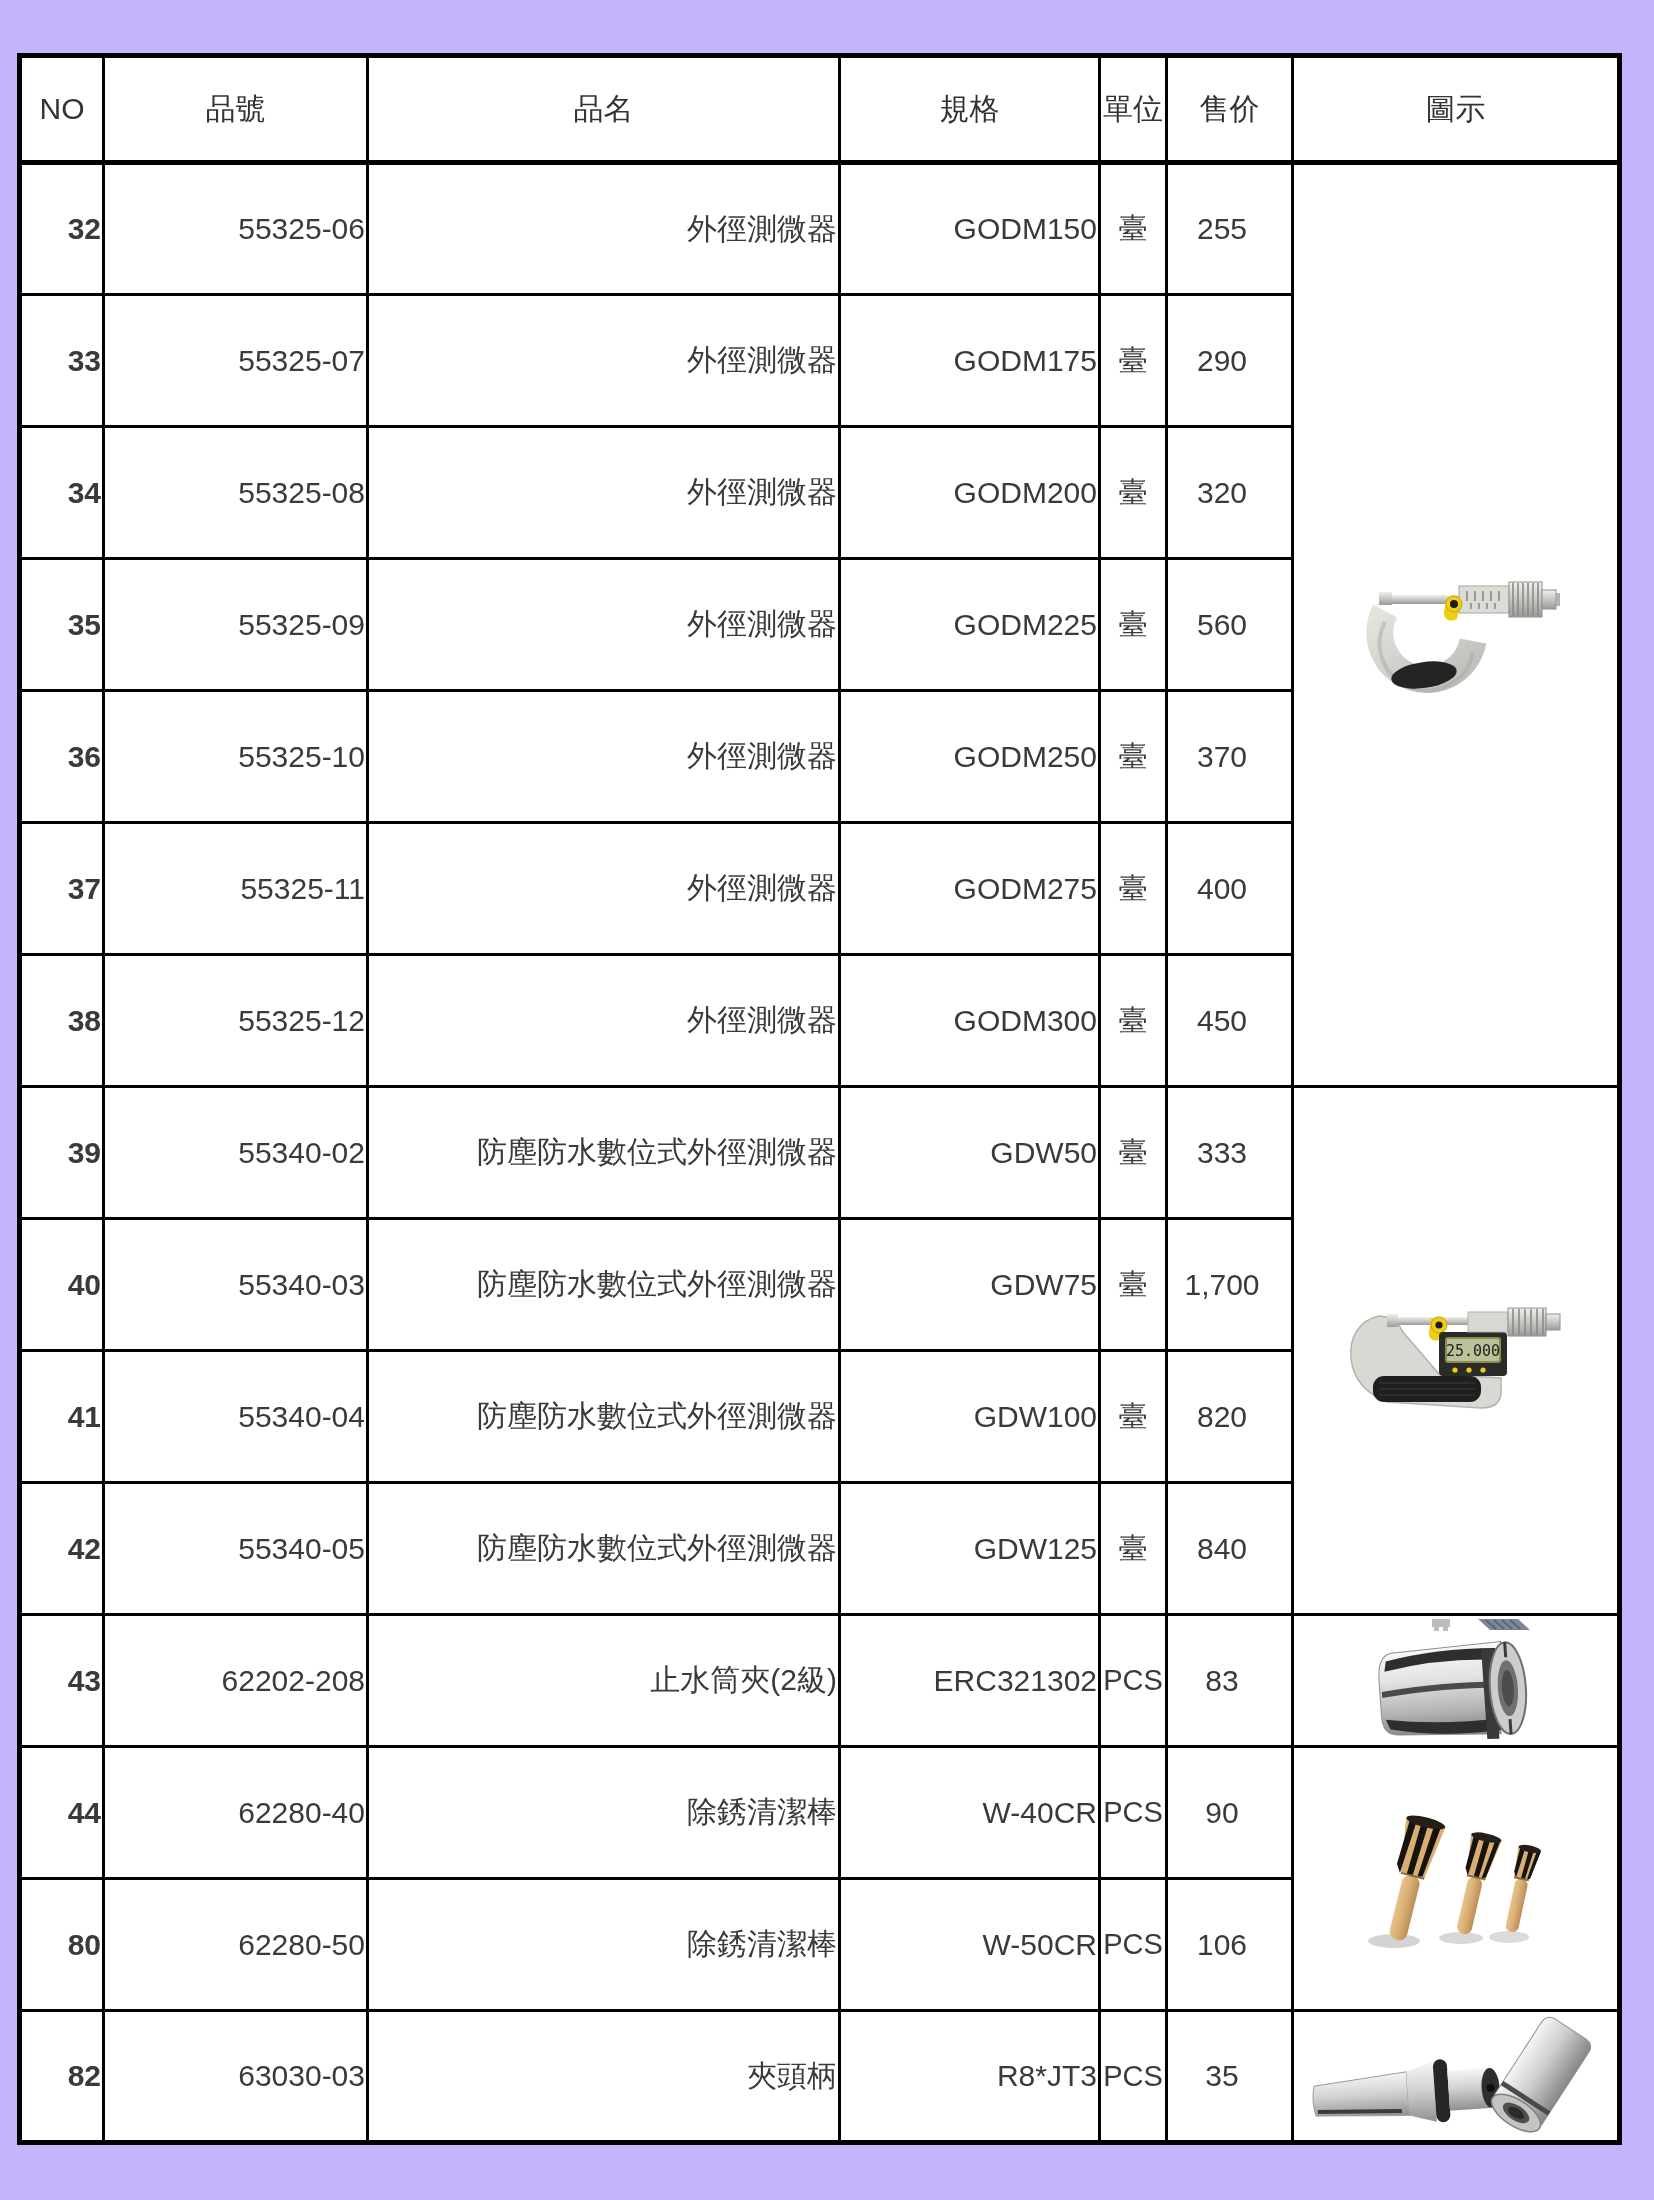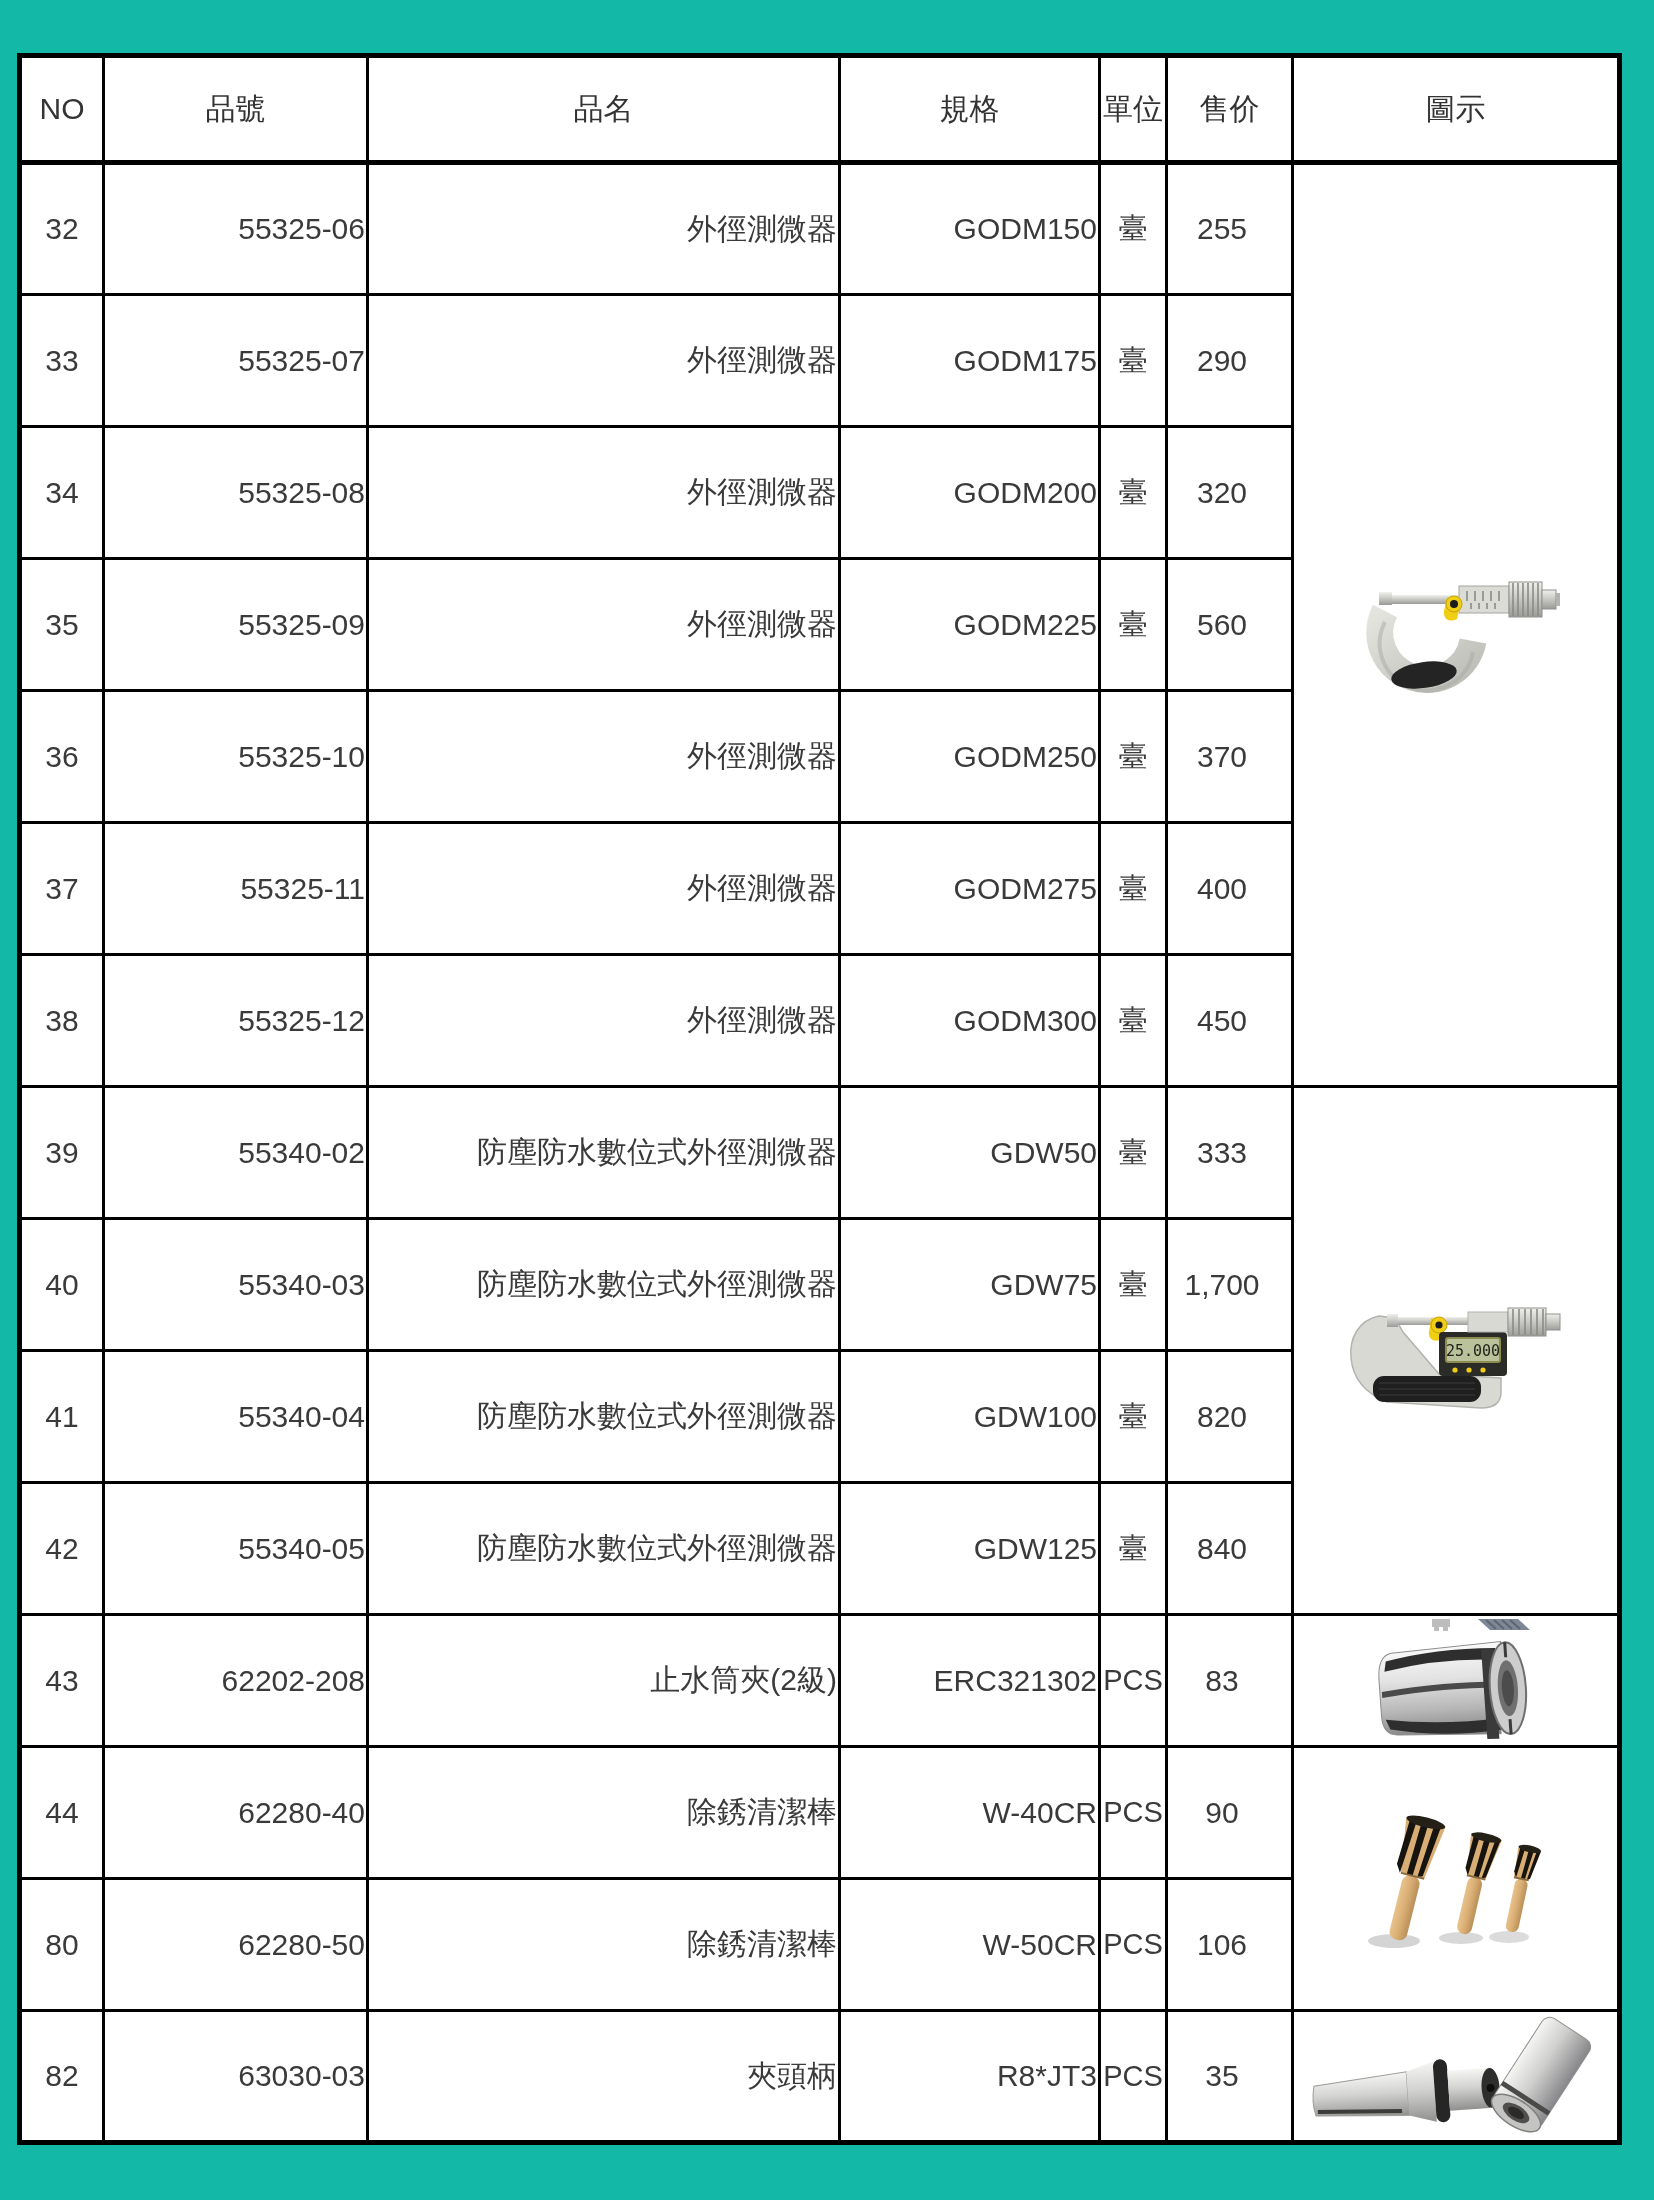--- a/index.html
+++ b/index.html
@@ -1,28 +1,28 @@
 <!DOCTYPE html>
 <html><head>
 <meta charset="utf-8">
 <style>
   html,body{margin:0;padding:0;background:#ffffff;}
   body{width:1654px;height:2200px;position:relative;font-family:"Liberation Sans","DejaVu Sans",sans-serif;color:#353535;}
-  .sheet{position:absolute;inset:0;background:#14b8a6;}
+  .sheet{position:absolute;inset:0;background:#c4b5fd;}
   table.price-table{
     position:absolute;left:17px;top:53px;
     border-collapse:collapse;table-layout:fixed;width:1602px;
     border:5px solid #000;
   }
   th,td{border:3px solid #000;overflow:hidden;background:#fff;}
   thead tr{height:107px;}
   thead th{font-weight:normal;font-size:30px;text-align:center;border-bottom:5px solid #000;color:#333;}
   tbody tr{height:132px;}
   tbody td{font-size:30px;vertical-align:middle;color:#3a3a3a;}
-  .c-no{text-align:center;}
+  .c-no{text-align:right;font-weight:bold;}
   .c-item,.c-name,.c-spec{text-align:right;padding-left:9px;}
   .c-unit{text-align:center;font-size:29px;padding:0;}
   .c-price{text-align:center;padding-right:16px;}
   .img-cell{padding:0;text-align:center;vertical-align:middle;text-decoration:underline;}
   .img-cell svg{display:block;margin:0 auto;}
 </style>
 </head>
 <body>
 
 <div class="sheet">

